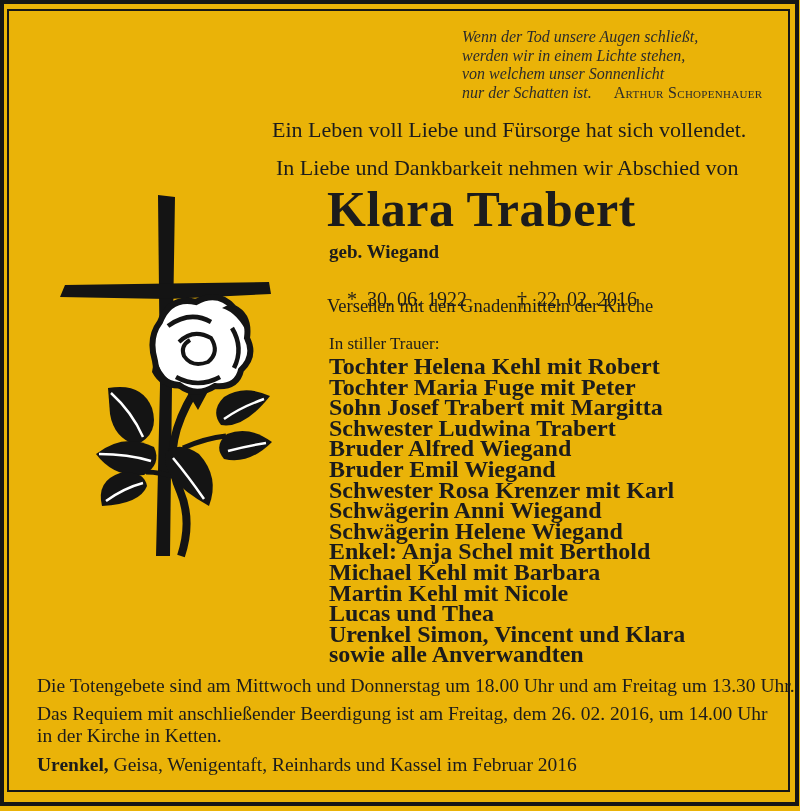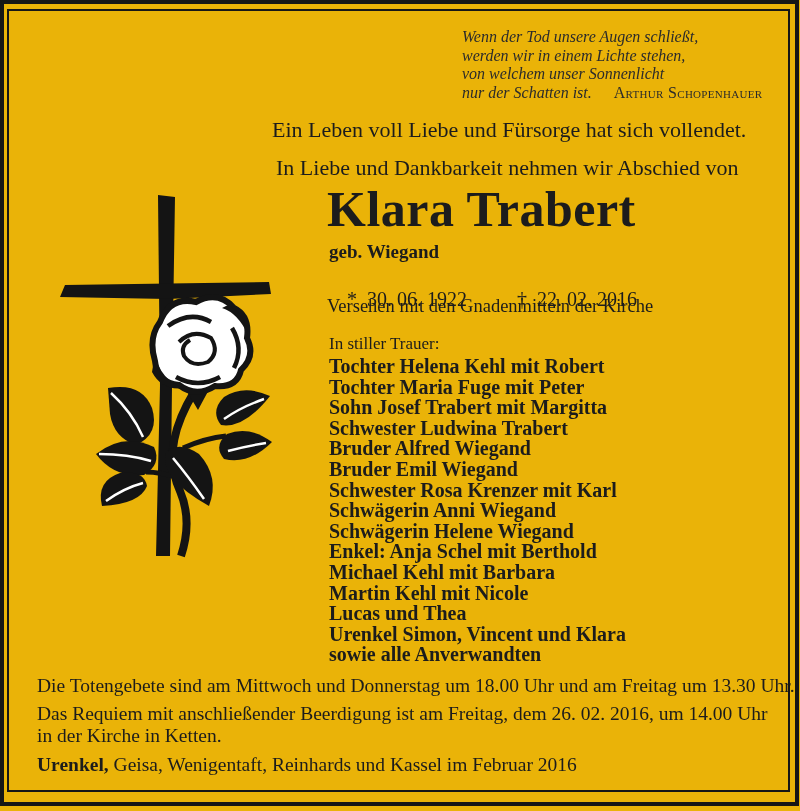--- a/index.html
+++ b/index.html
@@ -58,21 +58,21 @@
   .sacrament {
     left: 327px; top: 296px;
     font-size: 18.5px; white-space: nowrap;
   }
   .trauer-heading {
     left: 329px; top: 334px;
     font-size: 17px;
   }
   .mourners {
     left: 329px; top: 356px;
-    font-size: 20px; font-weight: bold; line-height: 20.6px;
+    font-size: 24px; font-weight: bold; line-height: 20.6px;
     white-space: nowrap;
   }
   .schedule1 {
     left: 37px; top: 675px;
     font-size: 19.5px; white-space: nowrap;
   }
   .schedule2 {
     left: 37px; top: 703px;
     font-size: 19.5px; line-height: 21.5px;
   }

